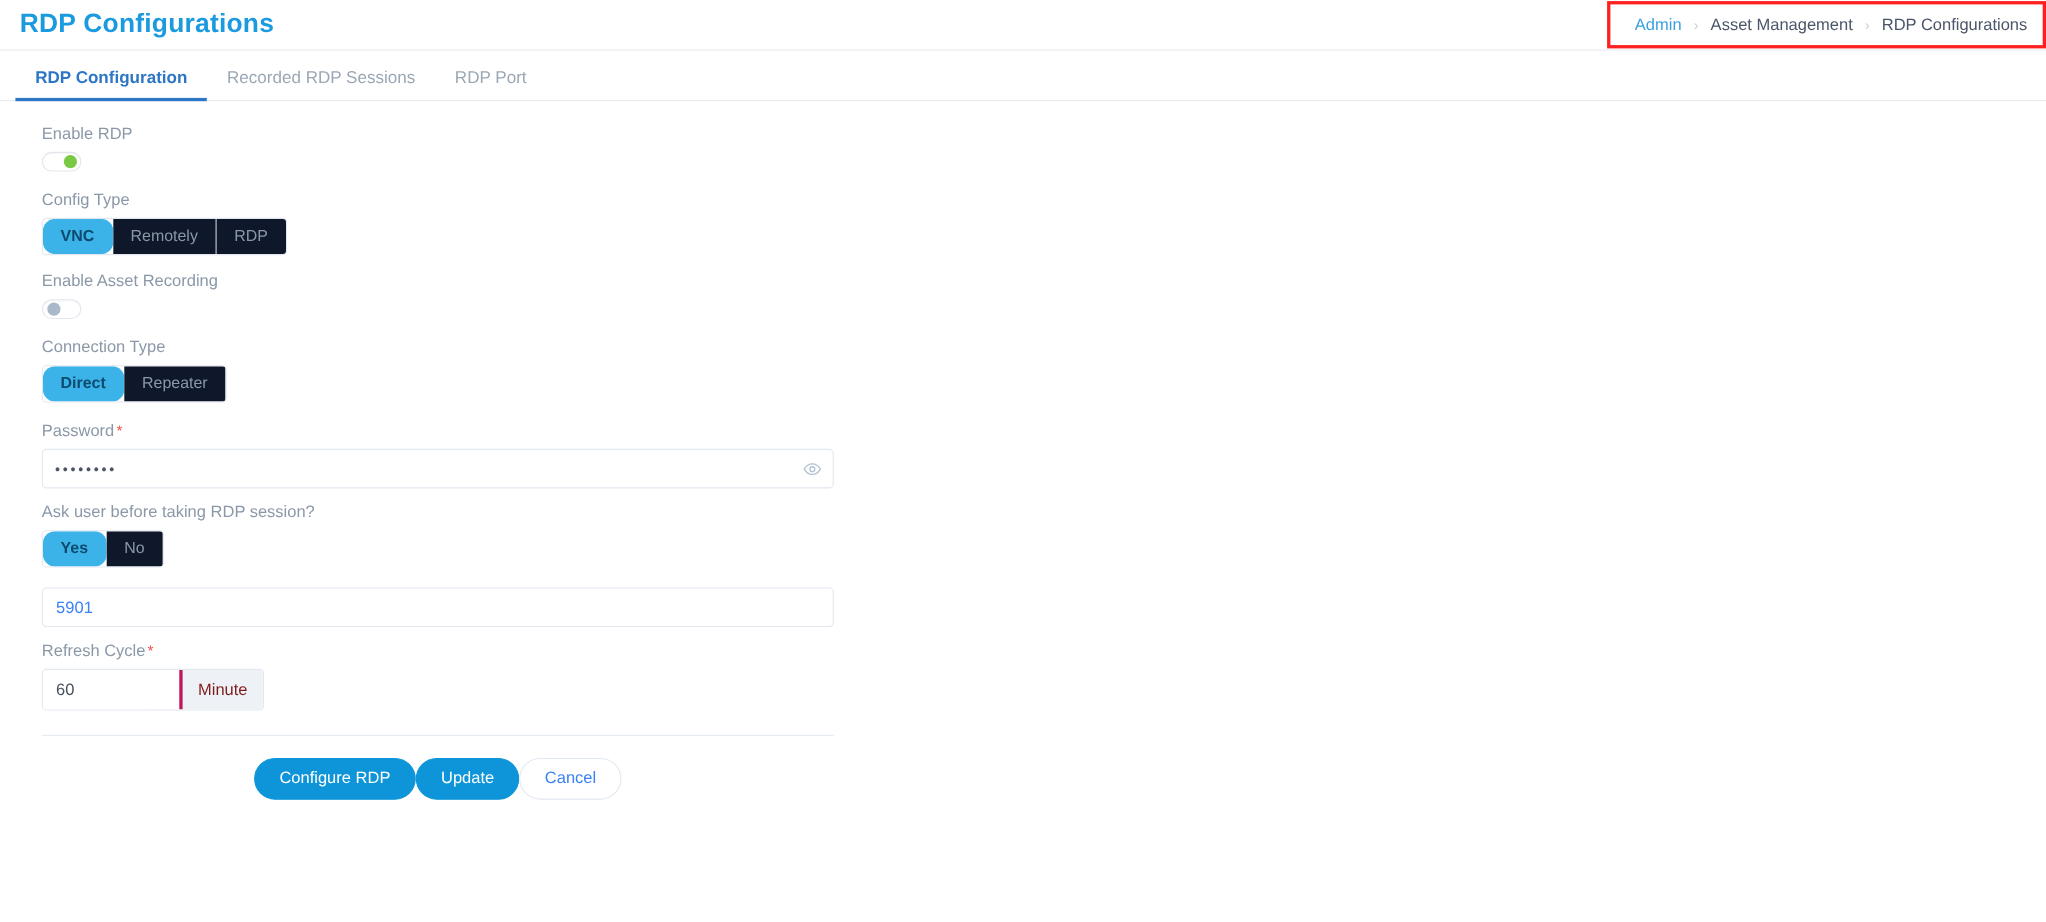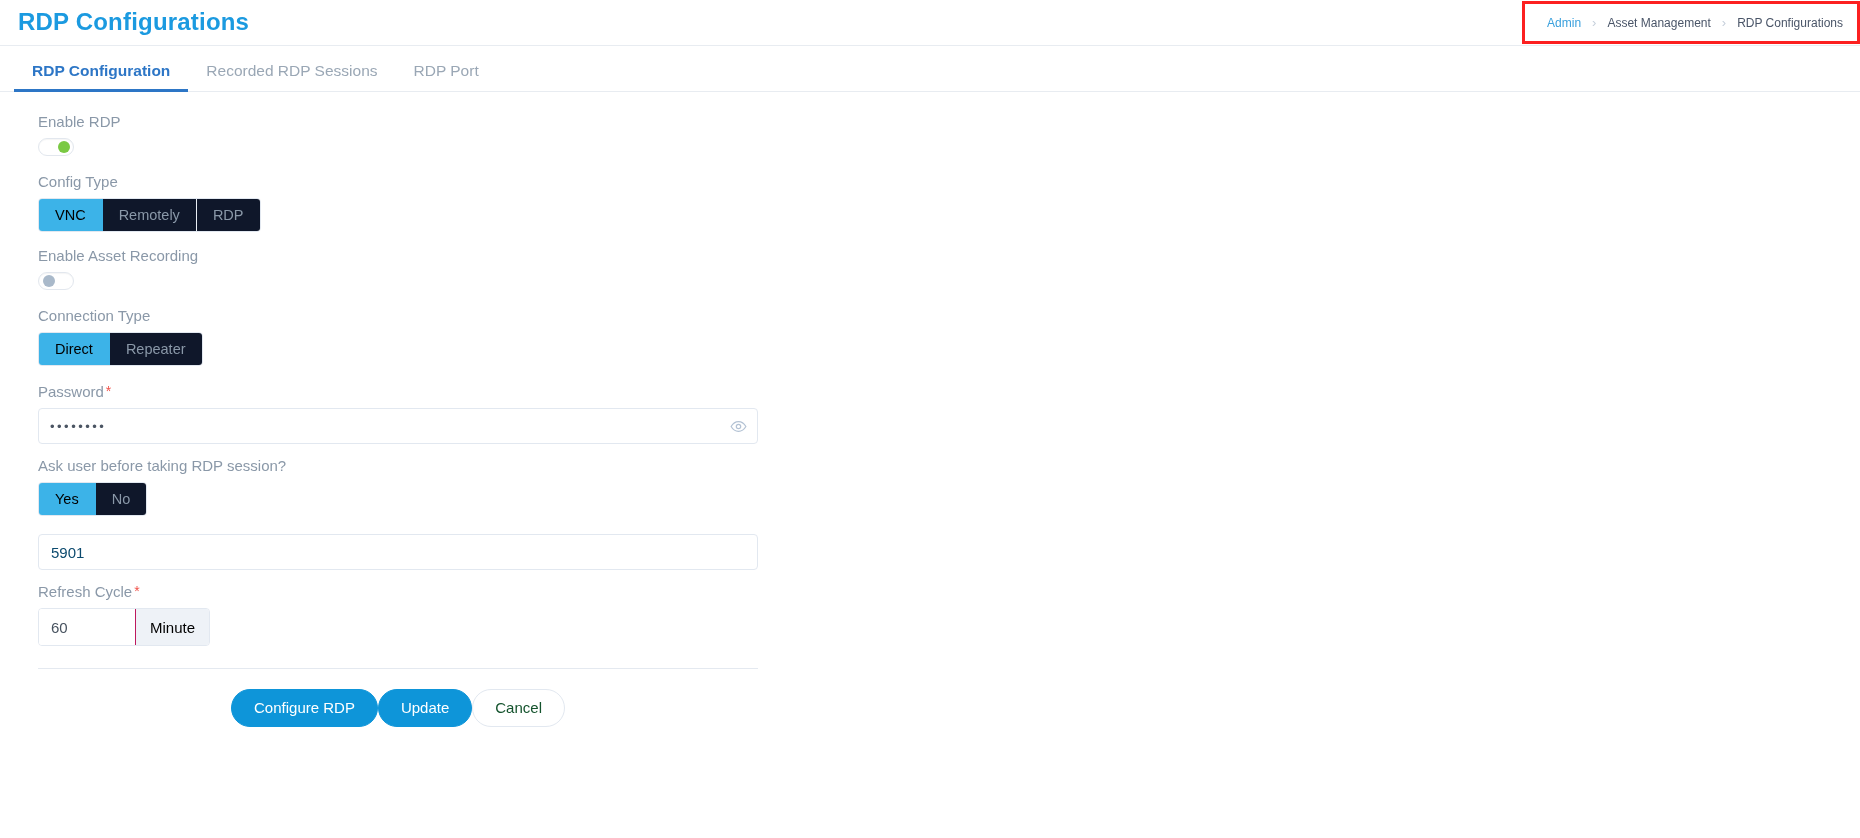--- a/index.html
+++ b/index.html
@@ -34,21 +34,21 @@
     right: 0px;
     top: 1px;
     height: 43px;
     display: flex;
     align-items: center;
     padding: 0 14px 0 22px;
     border: 3px solid #fc2020;
     background: #fff;
   }
   .crumb {
-    font-size: 12px;
+    font-size: 15px;
     color: #4a5568;
     white-space: nowrap;
   }
   .crumb.link { color: #3aa0dd; }
   .crumb-sep {
     color: #c5cfdb;
     font-size: 13px;
     margin: 0 11px;
     line-height: 1;
   }
@@ -129,38 +129,39 @@
     color: #8a98a8;
     background: #0f172a;
     border-right: 1px solid #e9eef4;
     cursor: pointer;
     line-height: 1.25;
     white-space: nowrap;
   }
   .seg:last-child { border-right: none; }
   .seg.sel {
     background: #3cb3e8;
-    color: #000000;
-    font-weight: 400;
+    color: #0c4a6e;
+    font-weight: 700;
     border-right-color: #3cb3e8;
+    border-radius: 11px;
   }
 
   
   .input-wrap {
     position: relative;
     width: 720px;
   }
   .txt {
     width: 100%;
     height: 36px;
     border: 1px solid #e2e8f0;
     border-radius: 4px;
     padding: 0 36px 0 12px;
     font-size: 15px;
-    color: #0c4a6e;
+    color: #3b82f6;
     font-family: "Liberation Sans", sans-serif;
     outline: none;
     background: #fff;
   }
   .txt::placeholder { color: #b8c2cd; }
   .eye-btn {
     position: absolute;
     right: 11px; top: 50%;
     transform: translateY(-50%);
     width: 18px; height: 18px;
@@ -195,24 +196,25 @@
     color: #47525f;
     outline: none;
     font-family: "Liberation Sans", sans-serif;
     background: #fff;
   }
   .ingroup .gaddon {
     height: 36px;
     display: flex; align-items: center;
     padding: 0 14px;
     background: #eef2f7;
-    color: #000000;
-    font-size: 15px;
-    border-left: 1px solid #be185d;
-    white-space: nowrap;
+    color: #7f1d1d;
+    font-size: 15px;
+    border-left: 3px solid #be185d;
+    white-space: nowrap;
+    margin-left: 28px;
   }
 
   .divider {
     width: 720px;
     height: 1px;
     background: #e4e9f0;
     margin: 22px 0 0 0;
   }
 
   .actions {
@@ -231,21 +233,21 @@
     line-height: 1.2;
     white-space: nowrap;
   }
   .btn.primary {
     background: #0e95d9;
     color: #fff;
     border-color: #0e95d9;
   }
   .btn.ghost {
     background: #fff;
-    color: #14532d;
+    color: #3b82f6;
     border-color: #e2e8f0;
   }
   .sp-14 { height: 14px; }
   .sp-16 { height: 16px; }
   .sp-18 { height: 18px; }
 </style>
 </head>
 <body>
 
 <div class="page-header">

